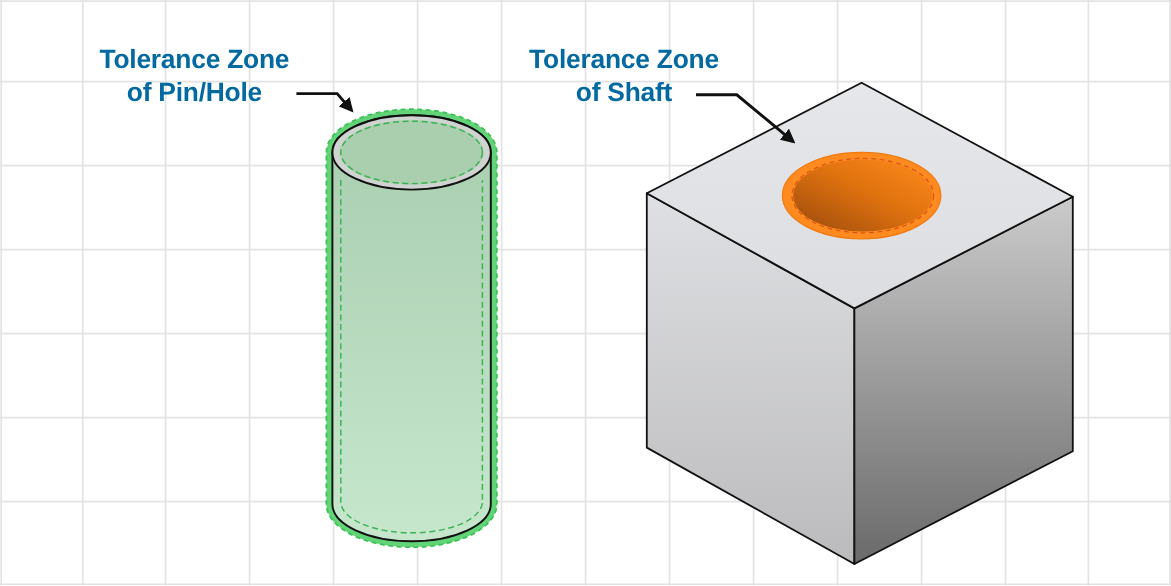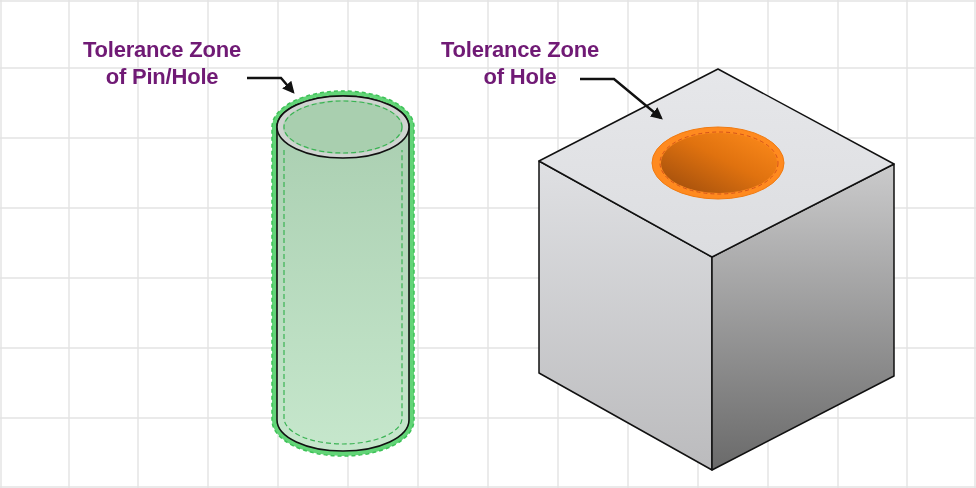--- a/index.html
+++ b/index.html
@@ -1,18 +1,18 @@
 <!DOCTYPE html>
 <html><head>
   <meta charset="utf-8">
   <style>
     html, body { margin: 0; padding: 0; background: #ffffff; }
     body { width: 976px; height: 488px; overflow: hidden; position: relative; font-family: "Liberation Sans", "DejaVu Sans", sans-serif; }
     .canvas { position: absolute; left: 0; top: 0; width: 976px; height: 488px; }
-    .label { position: absolute; font-family: "Liberation Sans", "DejaVu Sans", sans-serif; font-weight: 700; font-size: 22px; line-height: 27px; color: #701a75; text-align: center; white-space: nowrap; letter-spacing: -0.2px; }
+    .label { position: absolute; font-family: "Liberation Sans", "DejaVu Sans", sans-serif; font-weight: 700; font-size: 22px; line-height: 27px; color: #0369a1; text-align: center; white-space: nowrap; letter-spacing: -0.2px; }
     .label span { display: block; }
     #label-pin { left: 72px; top: 36px; width: 180px; }
     #label-hole { left: 425px; top: 36px; width: 190px; }
   </style>
 </head>
 <body>
 
 <svg class="canvas" width="976" height="488" viewBox="0 0 976 488" xmlns="http://www.w3.org/2000/svg">
   <defs>
     <linearGradient id="pinGrad" x1="0" y1="0" x2="0" y2="1">
@@ -95,14 +95,14 @@
   <path d="M580,79 L614,79 L661,118" fill="none" stroke="#111" stroke-width="2.4" marker-end="url(#arrowHead)"></path>
 </svg>
 
 <div class="label" id="label-pin">
   <span>Tolerance Zone</span>
   <span>of Pin/Hole</span>
 </div>
 
 <div class="label" id="label-hole">
   <span>Tolerance Zone</span>
-  <span>of Hole</span>
+  <span>of Shaft</span>
 </div>
 
 </body></html>

